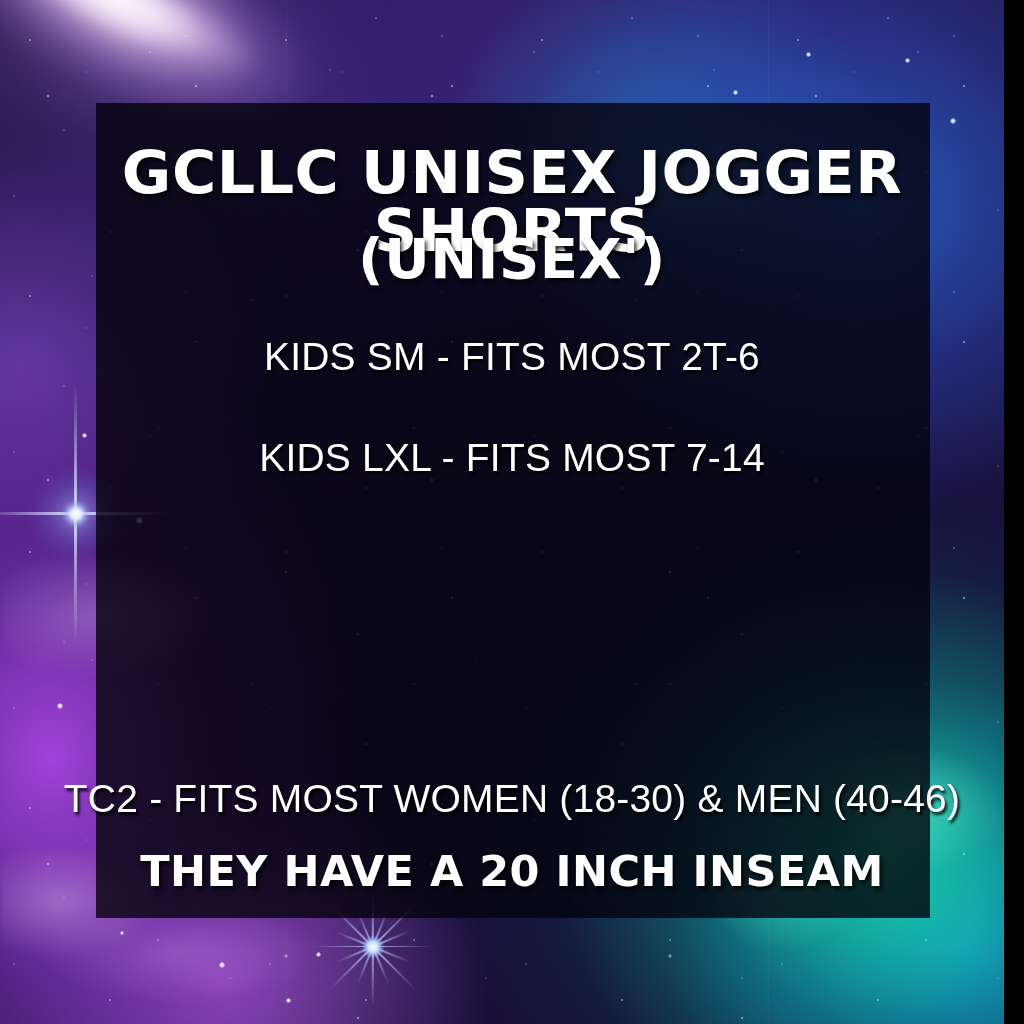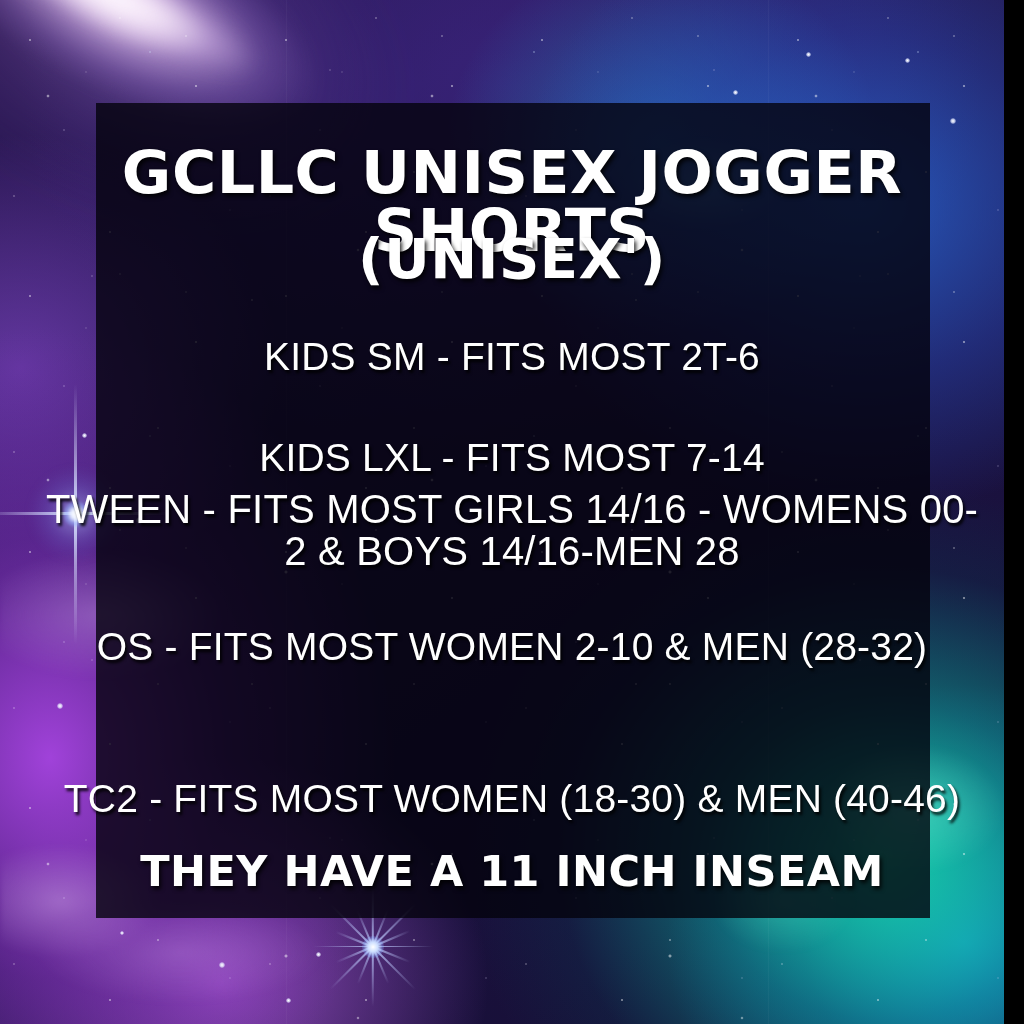--- a/index.html
+++ b/index.html
@@ -332,23 +332,21 @@
   <div id="text-block">
 
     <div id="title-main" class="title-font">GCLLC UNISEX JOGGER SHORTS</div>
 
     <div id="title-sub" class="title-font">(UNISEX')</div>
 
     <div id="line-0" class="size-line body-font">KIDS SM - FITS MOST 2T-6</div>
 
     <div id="line-1" class="size-line body-font">KIDS LXL - FITS MOST 7-14</div>
 
-    <div id="line-2" class="size-line body-font wrap">TWEEN - FITS MOST GIRLS 14/16 - WOMENS 00-2 &amp; BOYS 14/16-MEN 28</div>
-
-    <div id="line-3" class="size-line body-font">OS - FITS MOST WOMEN 2-10 &amp; MEN (28-32)</div>
+
 
 
     <div id="line-5" class="size-line body-font">TC2 - FITS MOST WOMEN (18-30) &amp; MEN (40-46)</div>
 
-    <div id="closing-line" class="title-font">THEY HAVE A 11 INCH INSEAM</div>
+    <div id="closing-line" class="title-font">THEY HAVE A 20 INCH INSEAM</div>
 
   </div>
 </div>
 
 </body></html>

